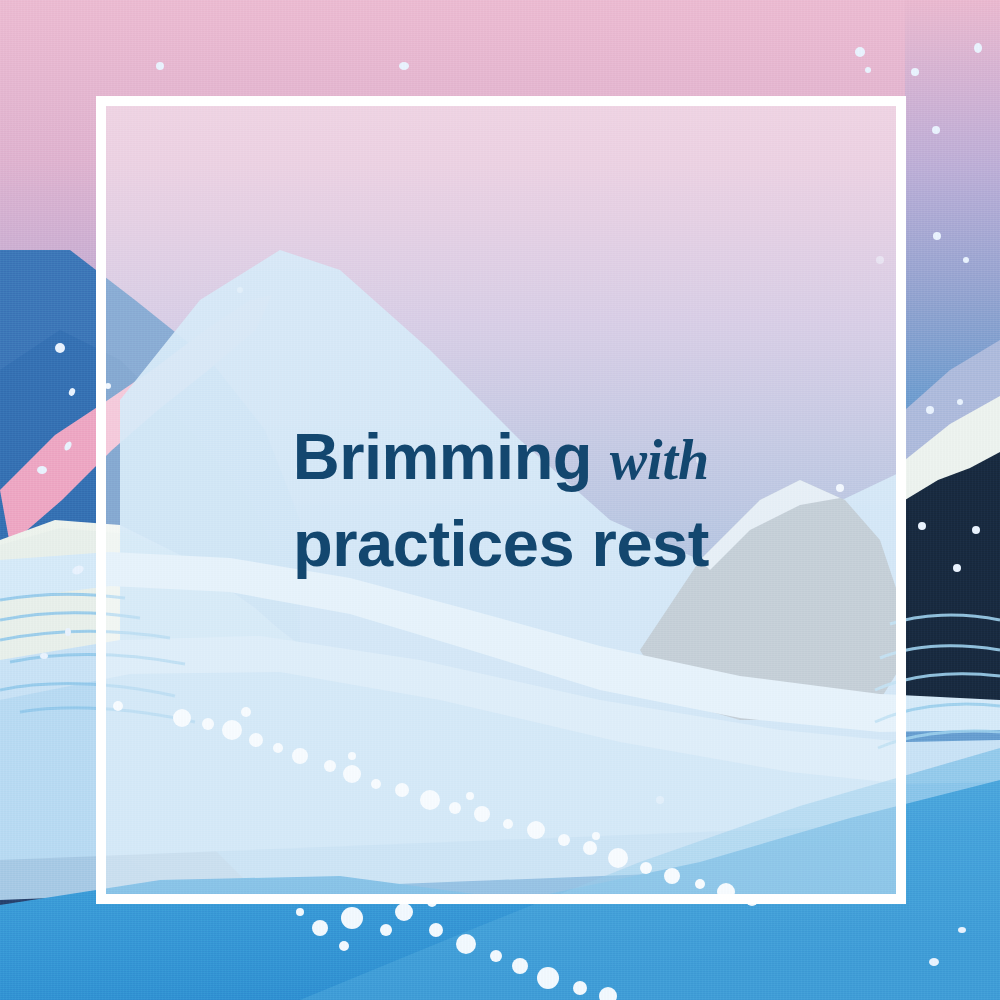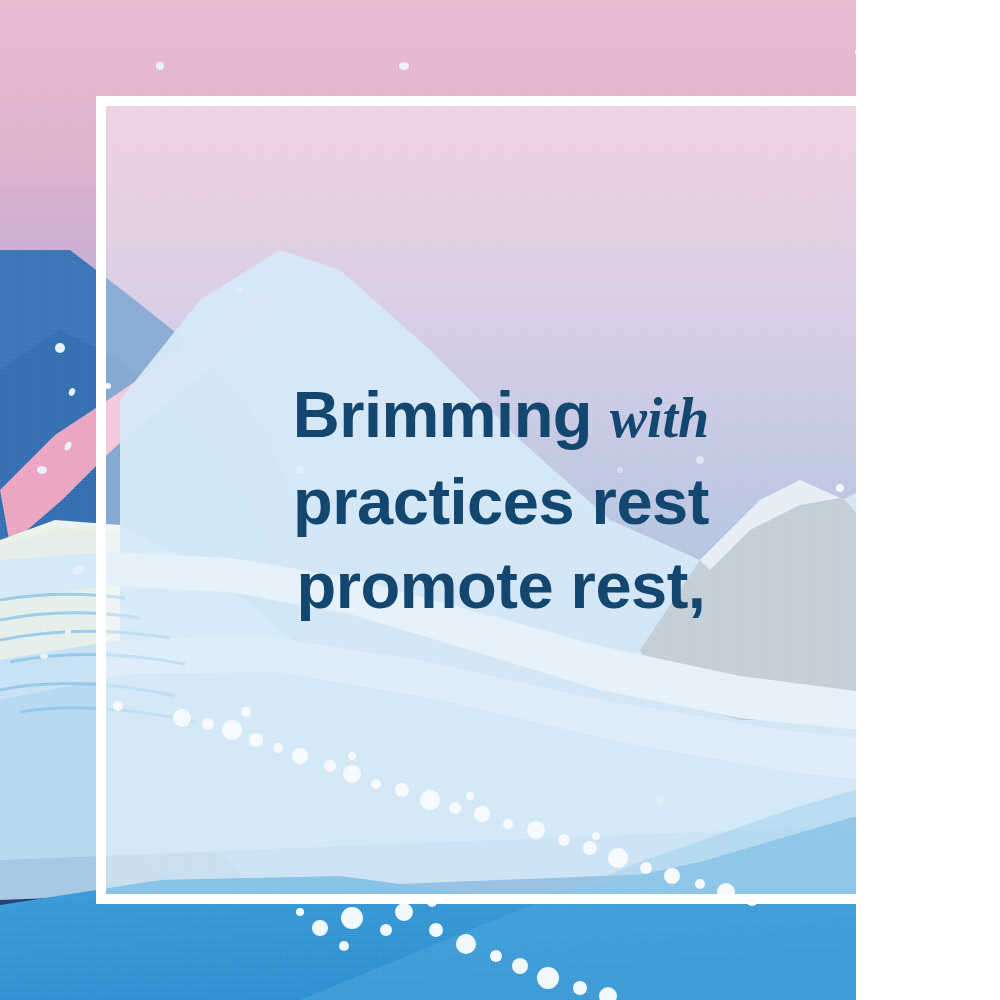--- a/index.html
+++ b/index.html
@@ -1,18 +1,18 @@
 <!DOCTYPE html>
 <html><head>
 <meta charset="utf-8">
 <style>
   html,body{margin:0;padding:0;background:#fff;}
   #stage{
     position:relative;
-    width:856px;height:1000px;
+    width:1000px;height:1000px;
     overflow:hidden;
     font-family:"Liberation Sans",sans-serif;
   }
   #scene{position:absolute;inset:0;}
   #scene svg{display:block;width:1000px;height:1000px;}
 
   
   .texture{
     position:absolute;inset:0;
     pointer-events:none;
@@ -257,22 +257,19 @@
     <div id="quote-block">
 
       <div class="qline">
         <span>Brimming</span><span> </span><span class="em">with</span>
       </div>
 
       <div class="qline">
         <span>practices rest</span>
       </div>
 
-      <div class="qline">
-        <span>promote rest,</span>
-      </div>
 
 
 
     </div>
   </div>
 
 </div>
 
 </body></html>

